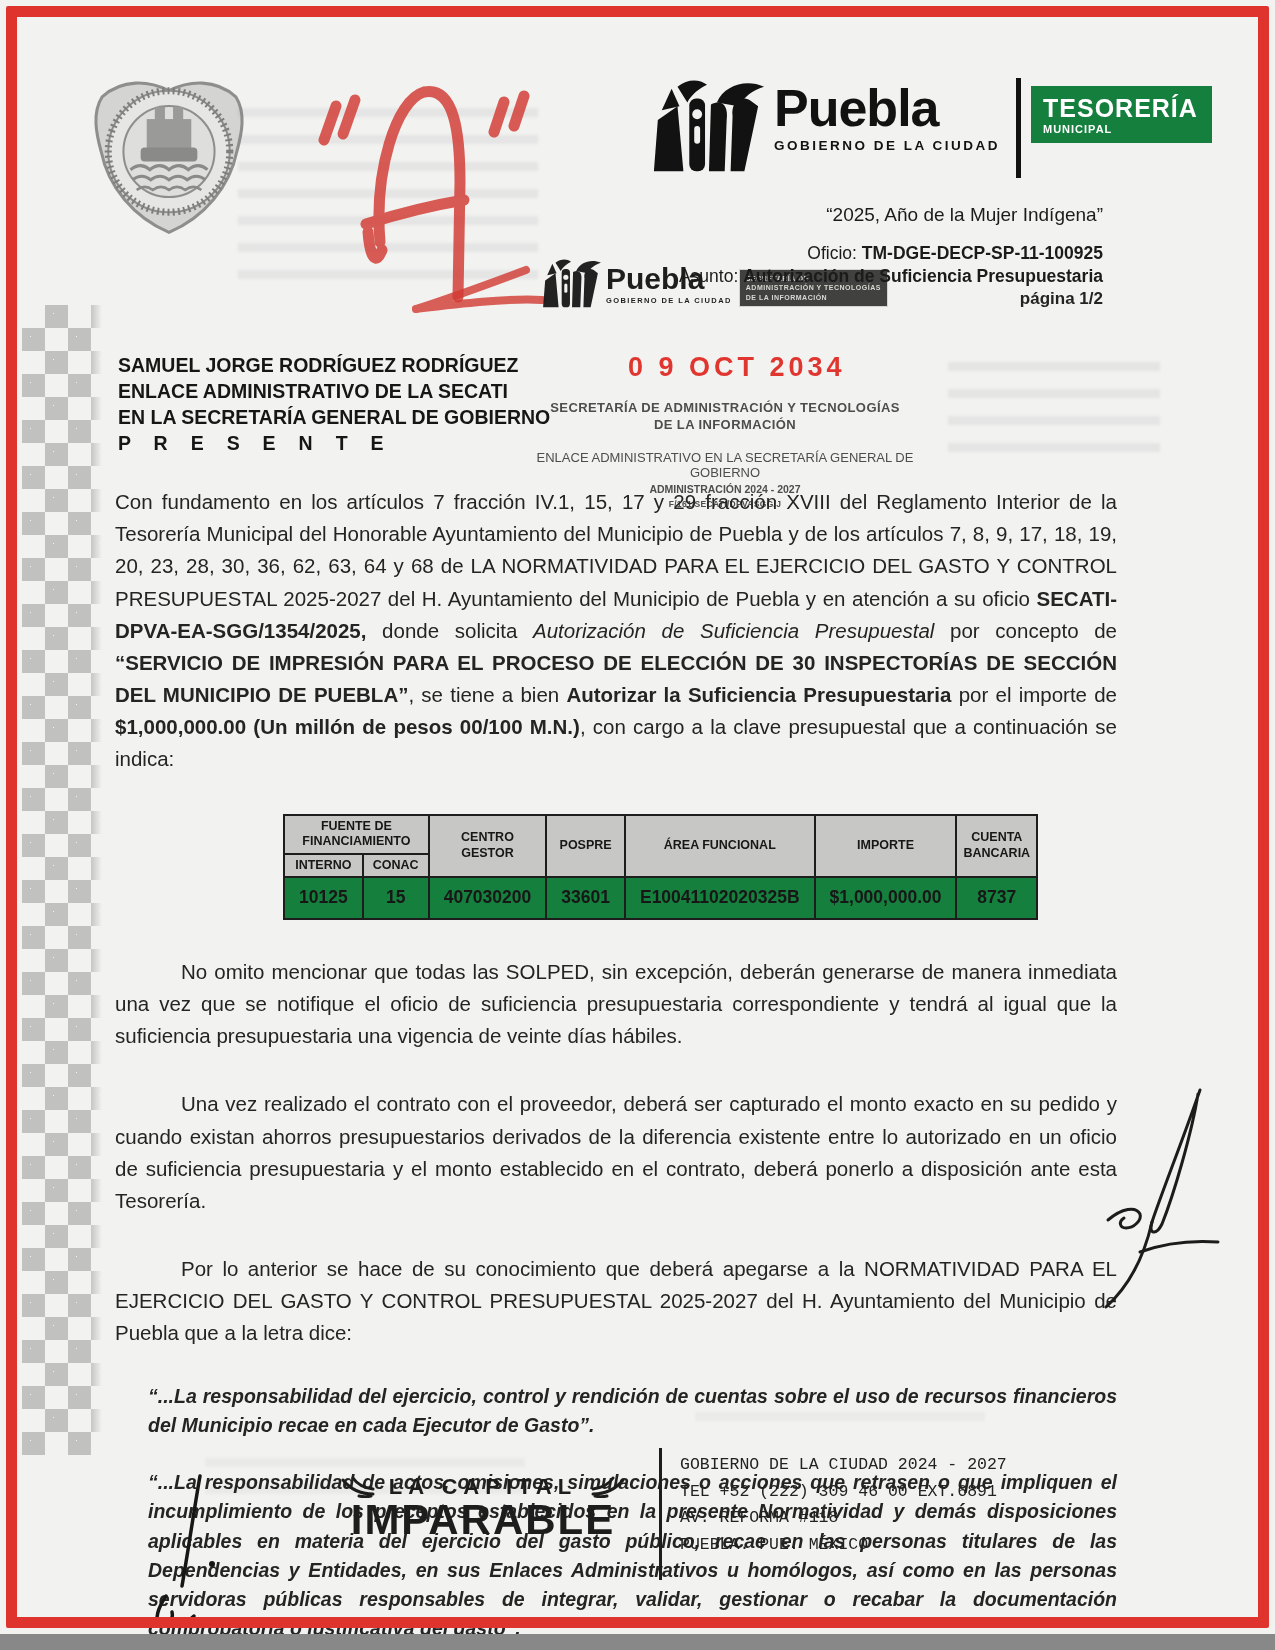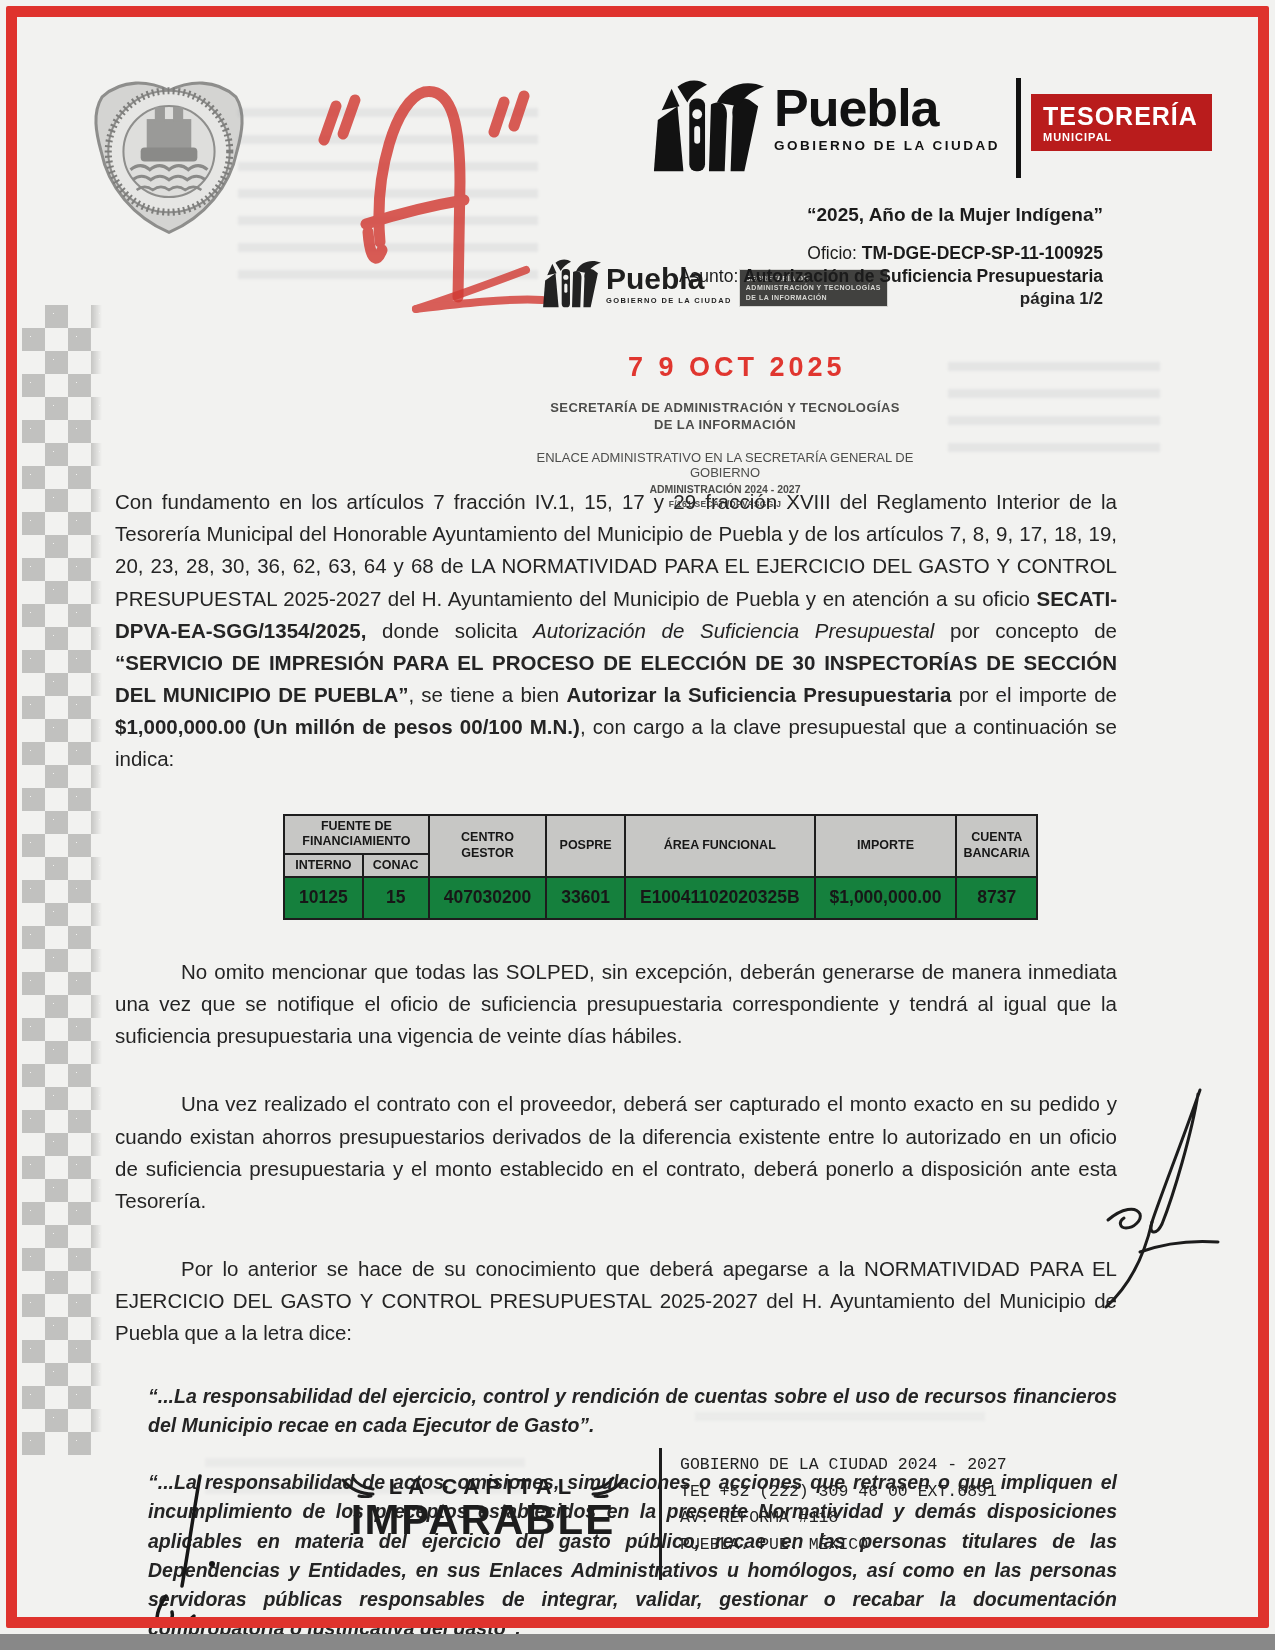--- a/index.html
+++ b/index.html
@@ -14,25 +14,25 @@
 
   
   .seal{position:absolute;left:88px;top:70px;width:162px;height:168px;}
   .red-a{position:absolute;left:308px;top:62px;width:250px;height:285px;z-index:5;}
   .brand{position:absolute;left:648px;top:76px;display:flex;align-items:flex-start;}
   .brand-icon{width:118px;height:102px;margin-right:8px;}
   .brand-word{display:flex;flex-direction:column;align-items:flex-start;margin-top:6px;}
   .brand-name{font-size:52px;font-weight:800;letter-spacing:-1px;color:#121212;line-height:1;}
   .brand-tag{font-size:13.5px;font-weight:800;letter-spacing:2.5px;color:#121212;margin-top:4px;}
   .brand-bar{width:5px;height:100px;background:#121212;margin:2px 10px 0 16px;}
-  .division-box{background:#b91c1c;color:#fff;padding:10px 14px 8px 12px;margin-top:18px;}
+  .division-box{background:#15803d;color:#fff;padding:10px 14px 8px 12px;margin-top:10px;}
   .division-name{font-size:25px;font-weight:800;letter-spacing:1px;line-height:1;}
   .division-sub{font-size:11px;font-weight:700;letter-spacing:1px;margin-top:2px;}
   .head-right{position:absolute;right:172px;top:204px;text-align:right;z-index:6;}
-  .slogan{font-size:19px;font-weight:700;color:#1b1b1b;text-align:right;}
+  .slogan{font-size:19px;font-weight:400;color:#1b1b1b;text-align:right;}
   .oficio-line{margin-top:17px;font-size:17.5px;color:#1b1b1b;}
   .oficio-line .val{font-weight:800;}
   .asunto-line{font-size:17.5px;color:#1b1b1b;margin-top:2px;}
   .asunto-line .val{font-weight:800;}
   .pagina{font-size:17px;font-weight:800;margin-top:2px;}
 
   
   .mini-stamp{position:absolute;left:540px;top:256px;display:flex;align-items:center;opacity:.96;z-index:5;}
   .mini-icon{width:62px;height:56px;}
   .mini-word{display:flex;flex-direction:column;margin-left:4px;}
@@ -196,22 +196,28 @@
       <div class="mini-name">Puebla</div>
       <div class="mini-tag">GOBIERNO DE LA CIUDAD</div>
     </div>
     <div class="mini-box">
       <div>SECRETARÍA DE</div>
       <div>ADMINISTRACIÓN Y TECNOLOGÍAS</div>
       <div>DE LA INFORMACIÓN</div>
     </div>
   </div>
 
-
-  <div class="date-stamp">7 9 OCT 2025</div>
+  <div class="recipient">
+    <div>SAMUEL JORGE RODRÍGUEZ RODRÍGUEZ</div>
+    <div>ENLACE ADMINISTRATIVO DE LA SECATI</div>
+    <div>EN LA SECRETARÍA GENERAL DE GOBIERNO</div>
+    <div class="presente">P R E S E N T E</div>
+  </div>
+
+  <div class="date-stamp">0 9 OCT 2034</div>
 
   <div class="office-stamp">
     <div class="l1">SECRETARÍA DE ADMINISTRACIÓN Y TECNOLOGÍAS</div>
     <div class="l1">DE LA INFORMACIÓN</div>
     <div class="l3">ENLACE ADMINISTRATIVO EN LA SECRETARÍA GENERAL DE GOBIERNO</div>
     <div class="l4">ADMINISTRACIÓN 2024 - 2027</div>
     <div class="l5">F/161/SECATI/DPVASGG/J</div>
   </div>
 
   <div class="body-flow">

